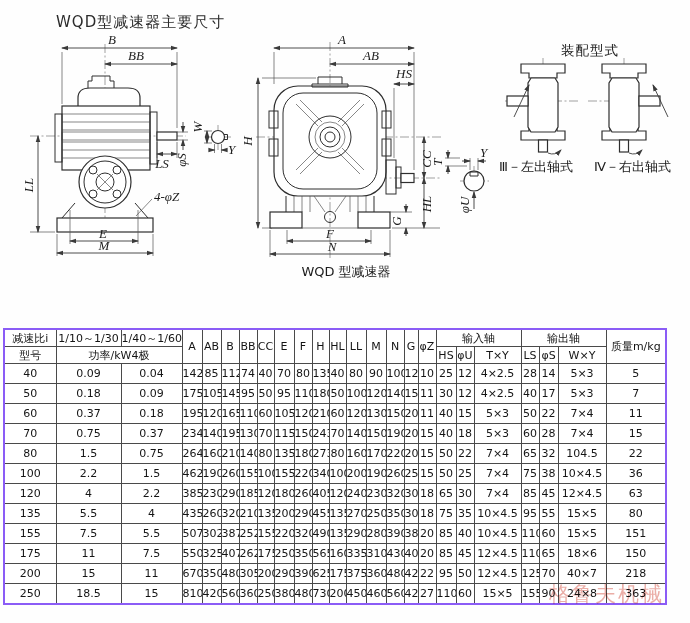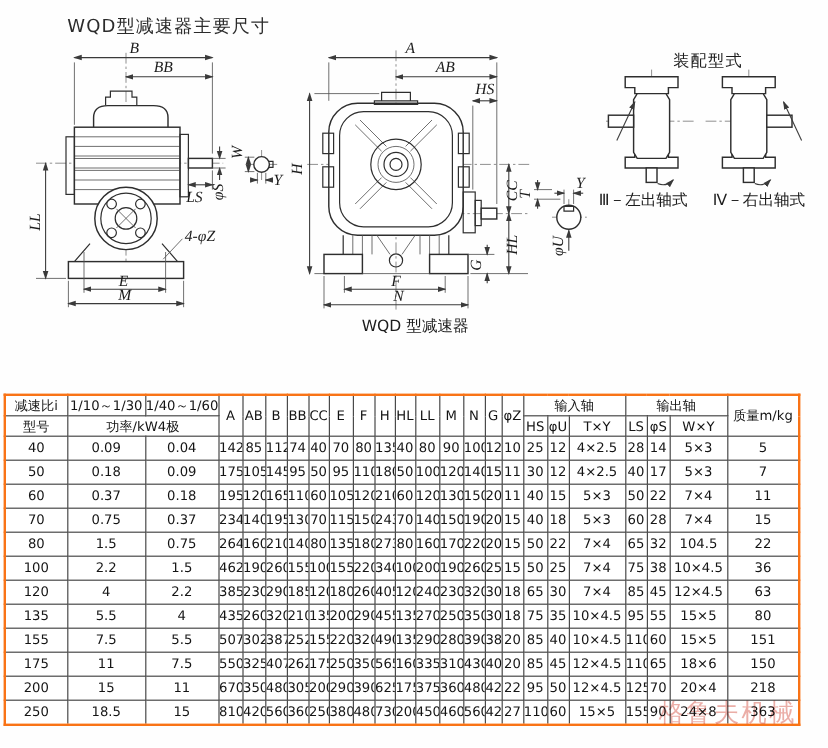--- a/index.html
+++ b/index.html
@@ -14,21 +14,21 @@
   svg{position:absolute;left:0;top:0;}
   .ol{stroke:#2e2e2e;stroke-width:1.2;fill:#ffffff;}
   .o2{stroke:#2e2e2e;stroke-width:1;fill:none;}
   .tn{stroke:#555;stroke-width:0.7;fill:none;}
   .cl{stroke:#7a7a7a;stroke-width:0.7;stroke-dasharray:9 2.5 2 2.5;fill:none;}
   .dm{stroke:#3a3a3a;stroke-width:0.9;fill:none;}
   .dl{font:italic 13px "Liberation Serif","DejaVu Serif",serif;fill:#1c1c1c;}
   .zh{font:13px "DejaVu Sans",sans-serif;fill:#1c1c1c;}
   .dim-table{
     position:absolute;left:3px;top:328px;width:568px;border-collapse:collapse;table-layout:fixed;
-    background:#ffffff;font-size:11px;color:#141414;border:2px solid #f97316;
+    background:#ffffff;font-size:11px;color:#141414;border:2px solid #8b5cf6;
   }
   .dim-table th,.dim-table td{
     border:1px solid #4a4a4a;text-align:center;vertical-align:middle;padding:0;
     font-weight:normal;white-space:nowrap;overflow:hidden;
   }
   .dim-table thead th{height:16px;font-size:11px;}
   .dim-table tbody td{height:19px;font-size:11px;}
   .wm-stamp{
     position:absolute;left:549px;top:580px;font-size:21px;letter-spacing:2px;
     color:#d24a3c;opacity:0.45;mix-blend-mode:multiply;pointer-events:none;z-index:6;
@@ -581,21 +581,21 @@
           <td>375</td>
           <td>360</td>
           <td>480</td>
           <td>42</td>
           <td>22</td>
           <td>95</td>
           <td>50</td>
           <td>12×4.5</td>
           <td>125</td>
           <td>70</td>
-          <td>20×4</td>
+          <td>40×7</td>
           <td>218</td>
         </tr>
         <tr>
           <td>250</td>
           <td>18.5</td>
           <td>15</td>
           <td>810</td>
           <td>420</td>
           <td>560</td>
           <td>360</td>

